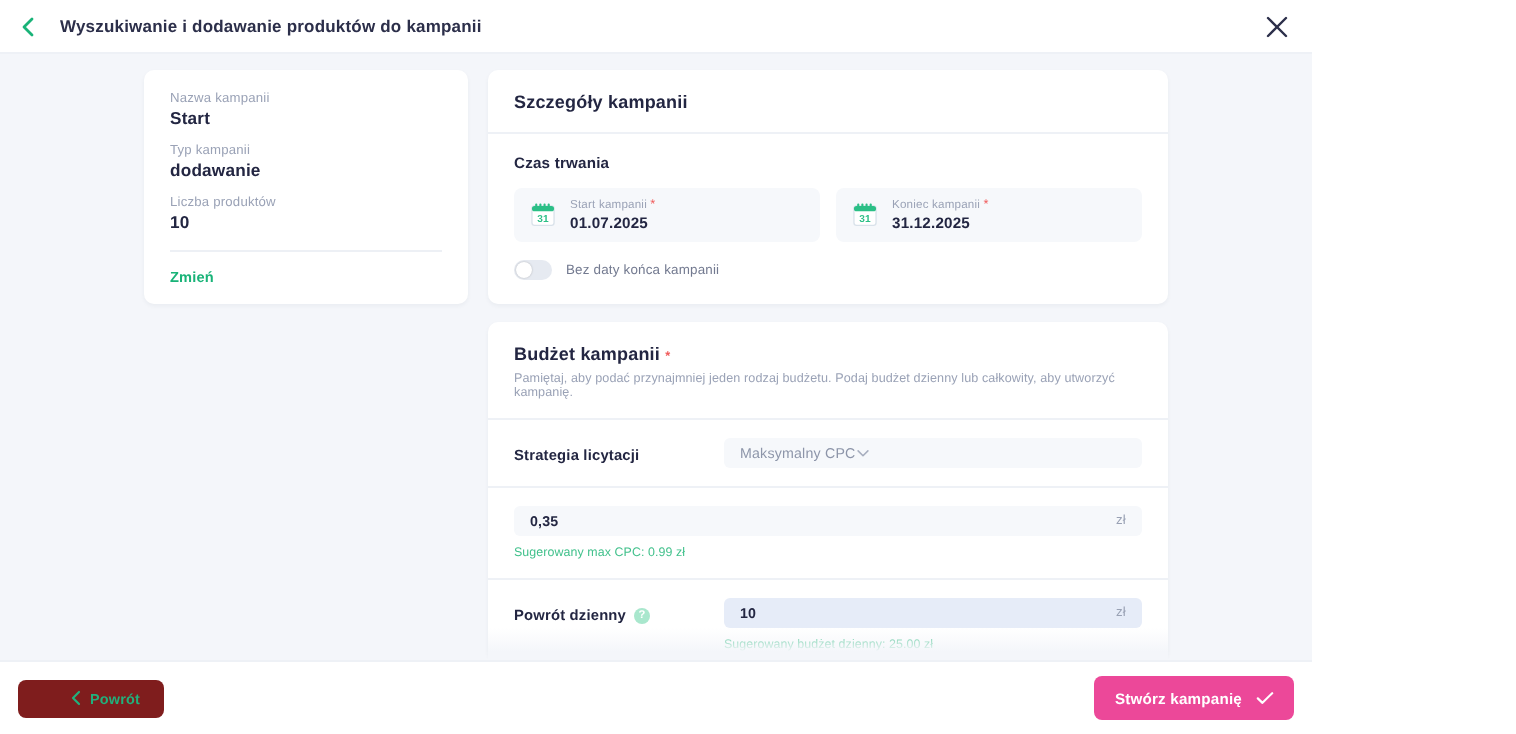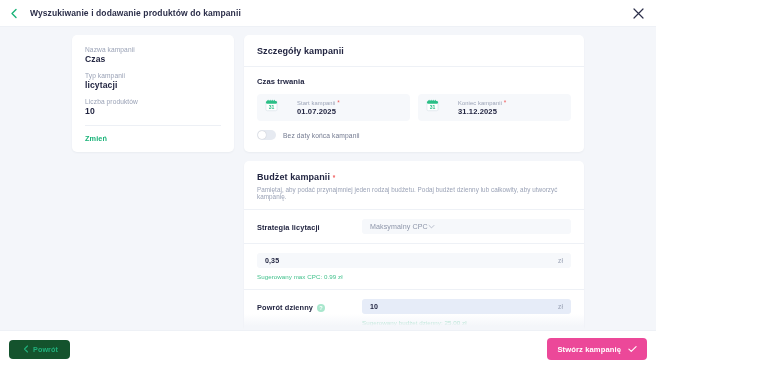--- a/index.html
+++ b/index.html
@@ -113,21 +113,21 @@
     color: #232642;
     margin-bottom: 8px;
     letter-spacing: .1px;
   }
   .date-row { display: flex; gap: 8px; }
   .date-box {
     flex: 1 1 0;
     background: #f6f8fb;
     border-radius: 4px;
     padding: 5px 8px;
-    display: flex; gap: 19px;
+    display: flex; align-items: center; gap: 7px;
     cursor: pointer;
     min-width: 0;
   }
   .cal-icon { width: 13px; height: 13px; flex: 0 0 auto; }
   .date-text { min-width: 0; }
   .date-label {
     font-size: 5.8px;
     color: #9aa2b6;
     white-space: nowrap;
     letter-spacing: .1px;
@@ -224,25 +224,25 @@
 
   
   .bottombar {
     height: 37px; flex: 0 0 auto;
     background: #ffffff;
     border-top: 1px solid #eef1f6;
     display: flex; align-items: center; justify-content: space-between;
     padding: 0 9px;
   }
   .btn-back {
-    background: #14532d;
+    background: #7f1d1d;
     color: #21b07c;
     border-radius: 4px;
     height: 19px;
-    padding: 0 12px 0 14px;
+    padding: 0 12px 0 26px;
     display: flex; align-items: center; gap: 4px;
     font-size: 7.2px; font-weight: bold;
     cursor: pointer; border: none;
     letter-spacing: .1px;
   }
   .btn-create {
     background: #ec4899;
     color: #ffffff;
     border-radius: 4px;
     height: 22px;
@@ -271,24 +271,24 @@
         <path d="M1 1 L10 10 M10 1 L1 10" stroke="#2c2f4a" stroke-width="1.2" stroke-linecap="round"></path>
       </svg>
     </div>
   </div>
 
   <div class="body-area">
 
     <div class="left-col">
       <div class="card summary-card">
         <div class="sum-label">Nazwa kampanii</div>
-        <div class="sum-value">Czas</div>
+        <div class="sum-value">Start</div>
 
         <div class="sum-label">Typ kampanii</div>
-        <div class="sum-value">licytacji</div>
+        <div class="sum-value">dodawanie</div>
 
         <div class="sum-label">Liczba produktów</div>
         <div class="sum-value last">10</div>
 
         <div class="sum-divider"></div>
         <div class="sum-link">Zmień</div>
       </div>
     </div>
 
     <div class="right-col">

